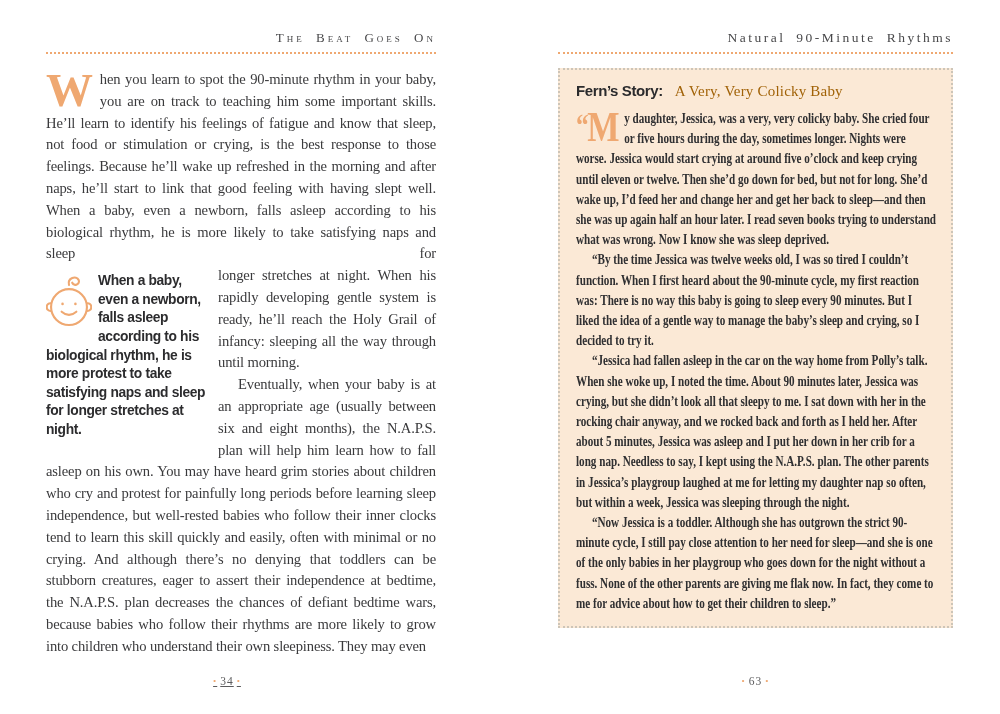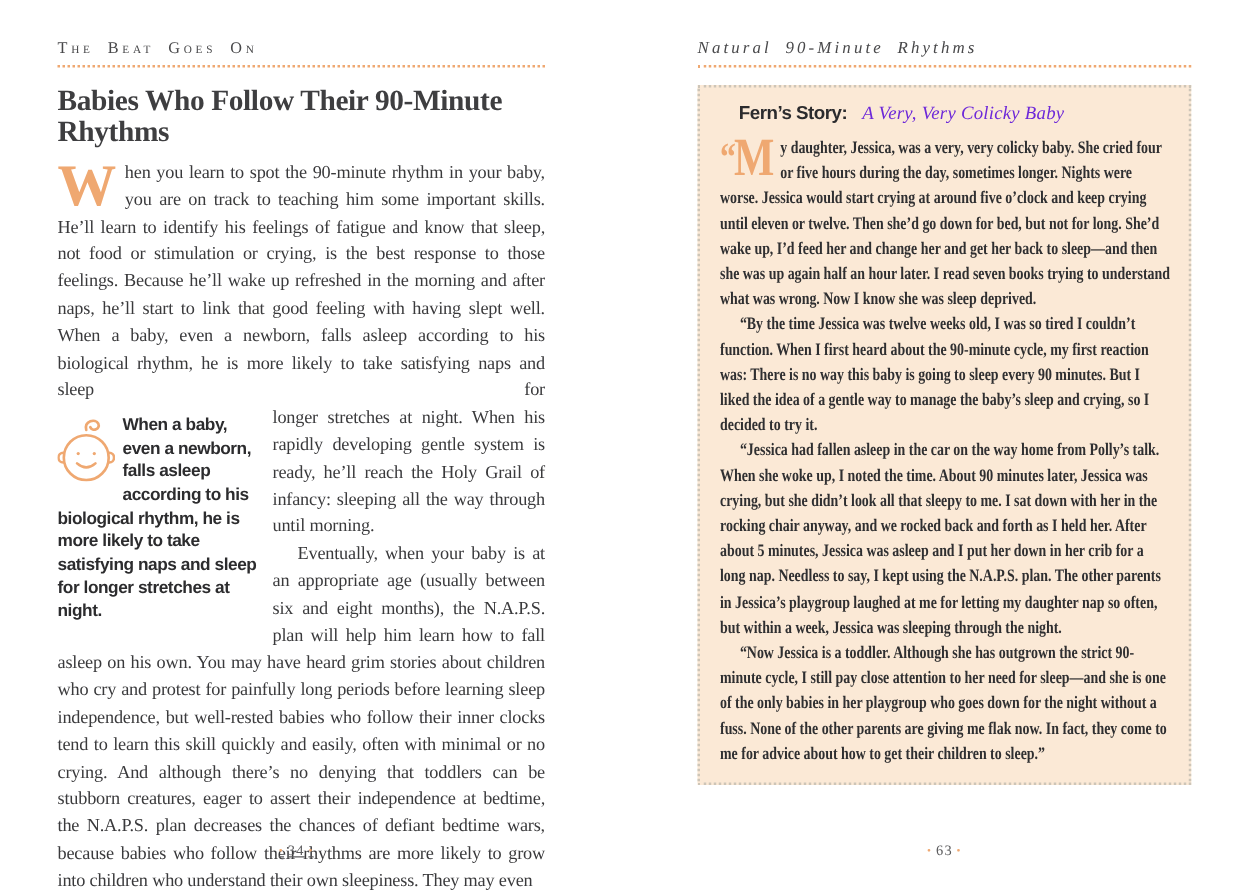--- a/index.html
+++ b/index.html
@@ -13,25 +13,25 @@
   body{
     width:1000px;height:714px;position:relative;background:#ffffff;
     font-family:"Liberation Serif",serif;color:var(--text-dark);
     overflow:hidden;
   }
   .page{position:absolute;top:30px;}
   .page-left{left:46px;width:390px;}
   .page-right{left:558px;width:395px;}
 
   .running-head{
-    text-align:left;color:#48484a;font-size:13px;
+    text-align:right;color:#48484a;font-size:13px;
     font-variant:small-caps;letter-spacing:3px;word-spacing:5px;
   }
   .running-head.italic{
-    font-variant:normal;font-style:italic;letter-spacing:2.5px;font-size:13.5px;
+    font-variant:normal;letter-spacing:2.5px;font-size:13.5px;
   }
   .dotted-rule{
     border-bottom:2px dotted var(--accent-orange);
     margin-top:6px;height:0;
   }
 
   
   .chapter-title{
     margin:15px 0 9px 0;font-weight:bold;color:var(--heading-dark);
     font-size:23.5px;line-height:25px;letter-spacing:-0.3px;
@@ -58,73 +58,72 @@
 
   
   .story-box{
     margin-top:14px;background:var(--box-bg);
     border:2px dotted #cdc5b8;padding:12px 16px 12px 16px;
     overflow:hidden;
   }
   .story-head{white-space:nowrap;}
   .story-label{
     font-family:"Liberation Sans",sans-serif;font-weight:bold;
-    font-size:15px;letter-spacing:-0.4px;color:#2b2b2d;margin-left:15px;
+    font-size:15px;letter-spacing:-0.4px;color:#2b2b2d;
   }
   .story-subtitle{
-    font-style:italic;font-size:15px;color:#6d28d9;margin-left:8px;
+    font-size:15px;color:#a16207;margin-left:8px;
     letter-spacing:0.2px;
   }
   .story-text{
     width:455px;transform:scaleX(0.795);transform-origin:left top;
     margin-top:9px;font-weight:600;font-size:14px;line-height:20.2px;
     color:#2f2f31;text-align:left;
   }
   .story-text p{margin:0;}
   .story-lead{float:left;padding:1px 6px 0 0;color:var(--accent-orange);font-weight:bold;white-space:nowrap;}
   .open-quote{font-size:32px;line-height:30px;vertical-align:top;letter-spacing:-2px;}
   .dropcap-m{font-size:43px;line-height:34px;}
   .story-text .p-indent{text-indent:20px;}
 
   
   .page-number{
     position:absolute;top:675px;text-align:center;
     font-size:11.5px;color:#5a5a5c;letter-spacing:1px;
   }
   .page-number .dot{color:var(--accent-orange);font-size:9px;vertical-align:1px;padding:0 3px;}
-  .pn-left{left:42px;width:390px;text-decoration:underline;}
+  .pn-left{left:32px;width:390px;text-decoration:underline;}
   .pn-right{left:558px;width:395px;}
 </style>
 </head>
 <body>
 
 <div class="page page-left">
   <div class="running-head">The Beat Goes On</div>
   <div class="dotted-rule"></div>
 
   <div class="chapter-title">
-    <div>Babies Who Follow Their 90-Minute Rhythms</div>
   </div>
 
   <div class="body-text">
     <p class="p-first"><span class="dropcap-w">W</span><span>hen you learn to spot the 90-minute rhythm in your baby, you are on track to teaching him some important skills. He’ll learn to identify his feelings of fatigue and know that sleep, not food or stimulation or crying, is the best response to those feelings. Because he’ll wake up refreshed in the morning and after naps, he’ll start to link that good feeling with having slept well. When a baby, even a newborn, falls asleep according to his biological rhythm, he is more likely to take satisfying naps and sleep for</span></p>
 
     <aside class="pullquote">
       <span class="baby-icon">
         <svg viewBox="0 0 50 60" fill="none" stroke="currentColor" stroke-width="2.3" stroke-linecap="round">
           <path d="M25 11 C23 3, 33 0.5, 35.5 5.5 C37.5 10, 30.5 13, 28.5 8.5"></path>
           <circle cx="5" cy="35" r="4.2"></circle>
           <circle cx="45" cy="35" r="4.2"></circle>
           <circle cx="25" cy="35" r="19.5" fill="#ffffff"></circle>
           <circle cx="18" cy="31.5" r="1.4" fill="currentColor" stroke="none"></circle>
           <circle cx="32" cy="31.5" r="1.4" fill="currentColor" stroke="none"></circle>
           <path d="M17 40 Q25 47, 33 40"></path>
         </svg>
       </span>
-      <span>When a baby, even a newborn, falls asleep according to his biological rhythm, he is more likely to take satisfying naps and sleep for longer stretches at night.</span>
+      <span>When a baby, even a newborn, falls asleep according to his biological rhythm, he is more protest to take satisfying naps and sleep for longer stretches at night.</span>
     </aside>
 
     <p>longer stretches at night. When his rapidly developing gentle system is ready, he’ll reach the Holy Grail of infancy: sleeping all the way through until morning.</p>
     <p class="p-indent"><span>Eventually, when your baby is at an appropriate age (usually between six and eight months), the N.A.P.S. plan will help him learn how to fall asleep on his own. You may have heard grim stories about children who cry and protest for painfully long periods before learning sleep independence, but well-rested babies who follow their inner clocks tend to learn this skill quickly and easily, often with minimal or no crying. And although there’s no denying that toddlers can be stubborn creatures, eager to assert their independence at bedtime, the N.A.P.S. plan decreases the chances of defiant bedtime wars, because babies who follow their rhythms are more likely to grow into children who understand their own sleepiness. They may even </span></p>
   </div>
 </div>
 
 <div class="page page-right">
   <div class="running-head italic">Natural 90-Minute Rhythms</div>
   <div class="dotted-rule"></div>

